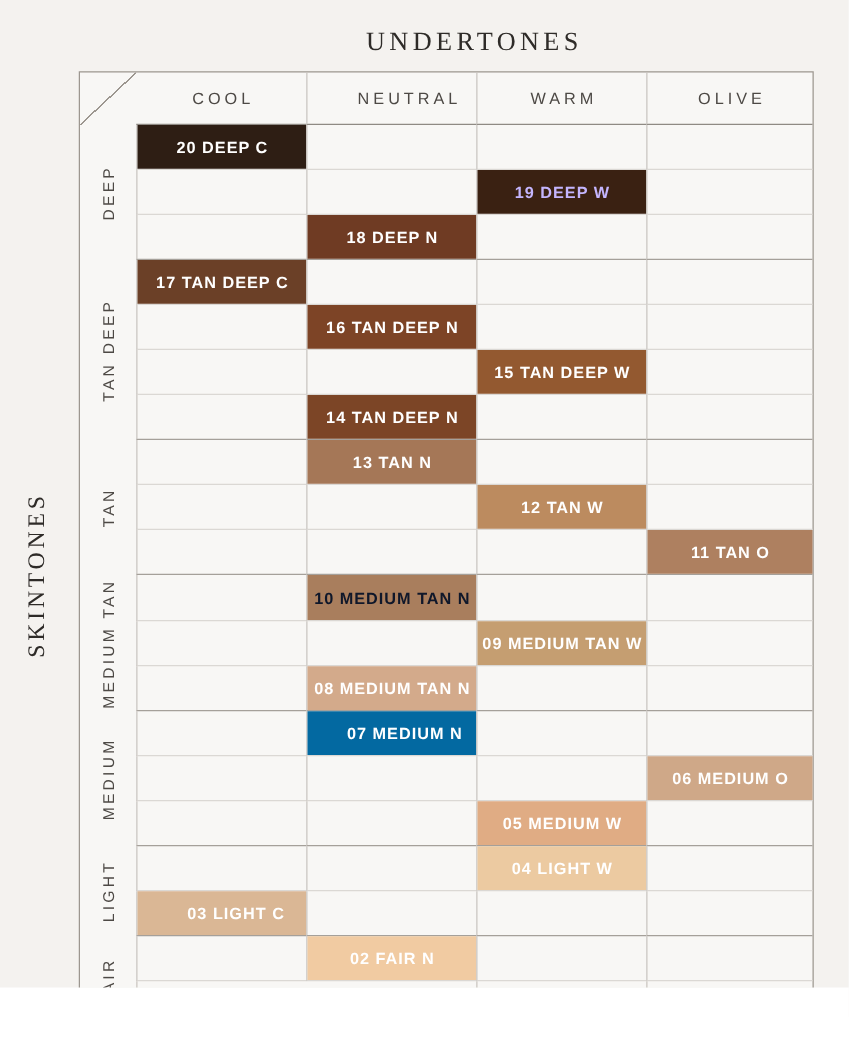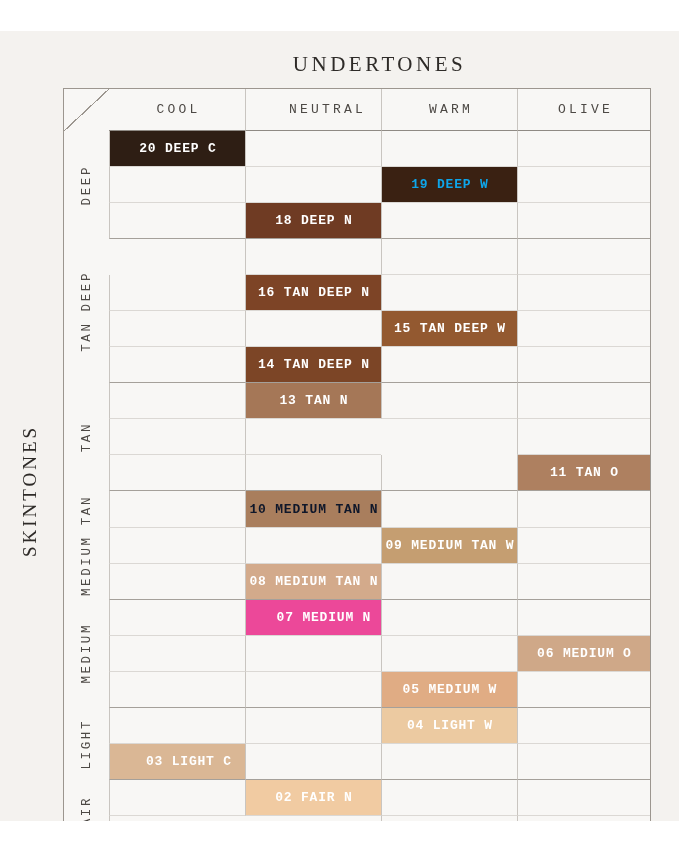--- a/index.html
+++ b/index.html
@@ -2,21 +2,20 @@
 <html><head>
 <meta charset="utf-8">
 <style>
   html,body{margin:0;padding:0;}
   .screen{
     position:relative;
     width:679px;height:790px;
     background:#f4f2ef;
     overflow:hidden;
     font-family:"Liberation Sans",sans-serif;
-    margin-top:31px;
   }
   .top-title{
     position:absolute;left:108px;top:21px;width:543px;
     text-align:center;
     font-family:"Liberation Serif",serif;
     font-size:21px;letter-spacing:3.5px;color:#2e2b28;
     white-space:nowrap;
   }
   .left-title{
     position:absolute;left:30px;top:460px;
@@ -27,21 +26,20 @@
   }
   .grid{
     position:absolute;left:63px;top:57px;
     width:588px;height:765px;
     box-sizing:border-box;
     border:1px solid #9c968f;
     background:#f8f7f5;
     display:grid;
     grid-template-columns:45px 136px 136px 136px 1fr;
     grid-template-rows:42px repeat(20,1fr);
-    font-family:Liberation Mono, monospace;
   }
   .corner{
     grid-row:1;grid-column:1;
     background-image:linear-gradient(to bottom right,
       transparent calc(50% - 0.6px),
       #9c968f calc(50% - 0.6px),
       #9c968f calc(50% + 0.6px),
       transparent calc(50% + 0.6px));
   }
   .head{
@@ -110,29 +108,32 @@
       </div>
       <div class="cell" style="grid-area: 2 / 2;">
         <div class="shade" style="background: rgb(46, 30, 20); color: rgb(255, 255, 255);">20 DEEP C</div>
       </div>
       <div class="cell" style="grid-area: 2 / 3;"></div>
       <div class="cell" style="grid-area: 2 / 4;"></div>
       <div class="cell" style="grid-area: 2 / 5;"></div>
       <div class="cell" style="grid-area: 3 / 2;"></div>
       <div class="cell" style="grid-area: 3 / 3;"></div>
       <div class="cell" style="grid-area: 3 / 4;">
-        <div class="shade" style="background: rgb(58, 33, 18); color: #0ea5e9;">19 DEEP W</div>
+        <div class="shade" style="background: rgb(58, 33, 18); color: #c4b5fd;">19 DEEP W</div>
       </div>
       <div class="cell" style="grid-area: 3 / 5;"></div>
       <div class="cell gend" style="grid-area: 4 / 2;"></div>
       <div class="cell gend" style="grid-area: 4 / 3;">
         <div class="shade" style="background: rgb(111, 59, 35); color: rgb(255, 255, 255);">18 DEEP N</div>
       </div>
       <div class="cell gend" style="grid-area: 4 / 4;"></div>
       <div class="cell gend" style="grid-area: 4 / 5;"></div>
+      <div class="cell" style="grid-area: 5 / 2;">
+        <div class="shade" style="background: rgb(107, 64, 39); color: rgb(255, 255, 255);">17 TAN DEEP C</div>
+      </div>
       <div class="cell" style="grid-area: 5 / 3;"></div>
       <div class="cell" style="grid-area: 5 / 4;"></div>
       <div class="cell" style="grid-area: 5 / 5;"></div>
       <div class="cell" style="grid-area: 6 / 2;"></div>
       <div class="cell" style="grid-area: 6 / 3;">
         <div class="shade" style="background: rgb(125, 68, 38); color: rgb(255, 255, 255);">16 TAN DEEP N</div>
       </div>
       <div class="cell" style="grid-area: 6 / 4;"></div>
       <div class="cell" style="grid-area: 6 / 5;"></div>
       <div class="cell" style="grid-area: 7 / 2;"></div>
@@ -148,20 +149,23 @@
       <div class="cell gend" style="grid-area: 8 / 4;"></div>
       <div class="cell gend" style="grid-area: 8 / 5;"></div>
       <div class="cell" style="grid-area: 9 / 2;"></div>
       <div class="cell" style="grid-area: 9 / 3;">
         <div class="shade" style="background: rgb(165, 119, 87); color: rgb(255, 255, 255);">13 TAN N</div>
       </div>
       <div class="cell" style="grid-area: 9 / 4;"></div>
       <div class="cell" style="grid-area: 9 / 5;"></div>
       <div class="cell" style="grid-area: 10 / 2;"></div>
       <div class="cell" style="grid-area: 10 / 3;"></div>
+      <div class="cell" style="grid-area: 10 / 4;">
+        <div class="shade" style="background: rgb(188, 139, 95); color: rgb(255, 255, 255);">12 TAN W</div>
+      </div>
       <div class="cell" style="grid-area: 10 / 5;"></div>
       <div class="cell gend" style="grid-area: 11 / 2;"></div>
       <div class="cell gend" style="grid-area: 11 / 3;"></div>
       <div class="cell gend" style="grid-area: 11 / 4;"></div>
       <div class="cell gend" style="grid-area: 11 / 5;">
         <div class="shade" style="background: rgb(174, 128, 96); color: rgb(255, 255, 255);">11 TAN O</div>
       </div>
       <div class="cell" style="grid-area: 12 / 2;"></div>
       <div class="cell" style="grid-area: 12 / 3;">
         <div class="shade" style="background: rgb(169, 126, 93); color: #0f172a;">10 MEDIUM TAN N</div>
@@ -175,21 +179,21 @@
       </div>
       <div class="cell" style="grid-area: 13 / 5;"></div>
       <div class="cell gend" style="grid-area: 14 / 2;"></div>
       <div class="cell gend" style="grid-area: 14 / 3;">
         <div class="shade" style="background: rgb(211, 170, 139); color: rgb(255, 255, 255);">08 MEDIUM TAN N</div>
       </div>
       <div class="cell gend" style="grid-area: 14 / 4;"></div>
       <div class="cell gend" style="grid-area: 14 / 5;"></div>
       <div class="cell" style="grid-area: 15 / 2;"></div>
       <div class="cell" style="grid-area: 15 / 3;">
-        <div class="shade" style="background: #ec4899; color: rgb(255, 255, 255); padding-left: 20px;">07 MEDIUM N</div>
+        <div class="shade" style="background: #0369a1; color: rgb(255, 255, 255); padding-left: 20px;">07 MEDIUM N</div>
       </div>
       <div class="cell" style="grid-area: 15 / 4;"></div>
       <div class="cell" style="grid-area: 15 / 5;"></div>
       <div class="cell" style="grid-area: 16 / 2;"></div>
       <div class="cell" style="grid-area: 16 / 3;"></div>
       <div class="cell" style="grid-area: 16 / 4;"></div>
       <div class="cell" style="grid-area: 16 / 5;">
         <div class="shade" style="background: rgb(207, 168, 136); color: rgb(255, 255, 255);">06 MEDIUM O</div>
       </div>
       <div class="cell gend" style="grid-area: 17 / 2;"></div>

